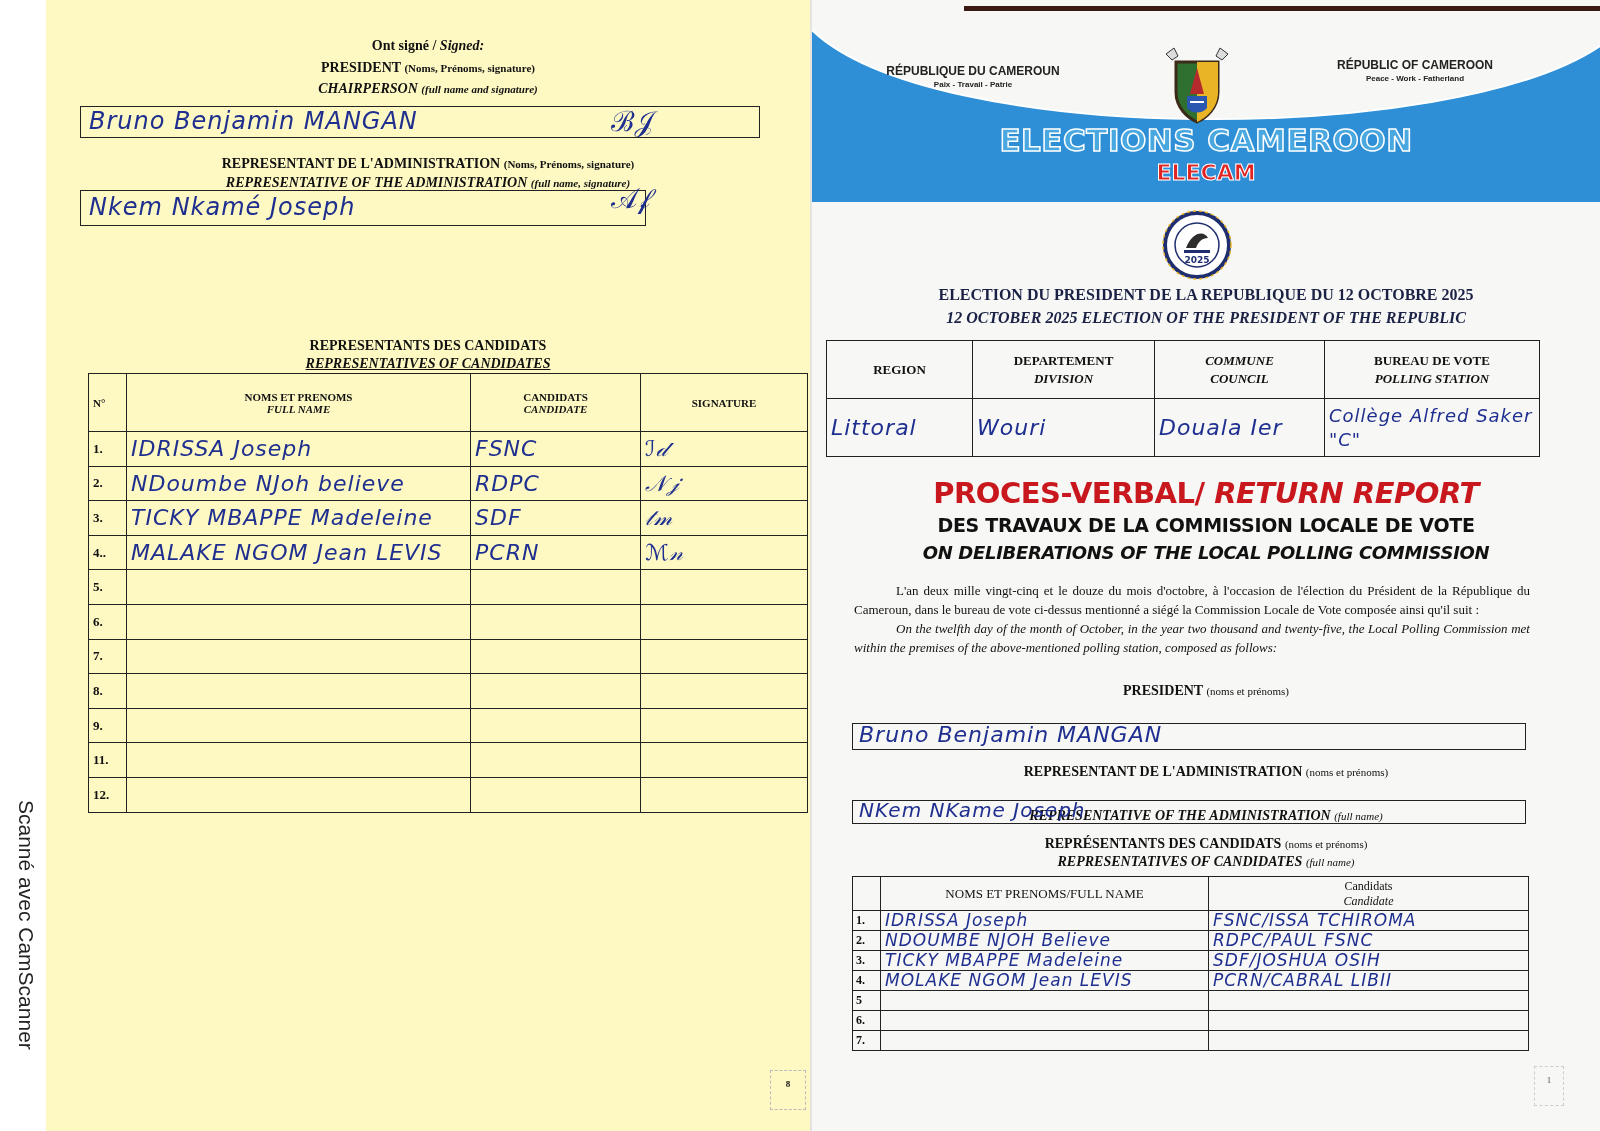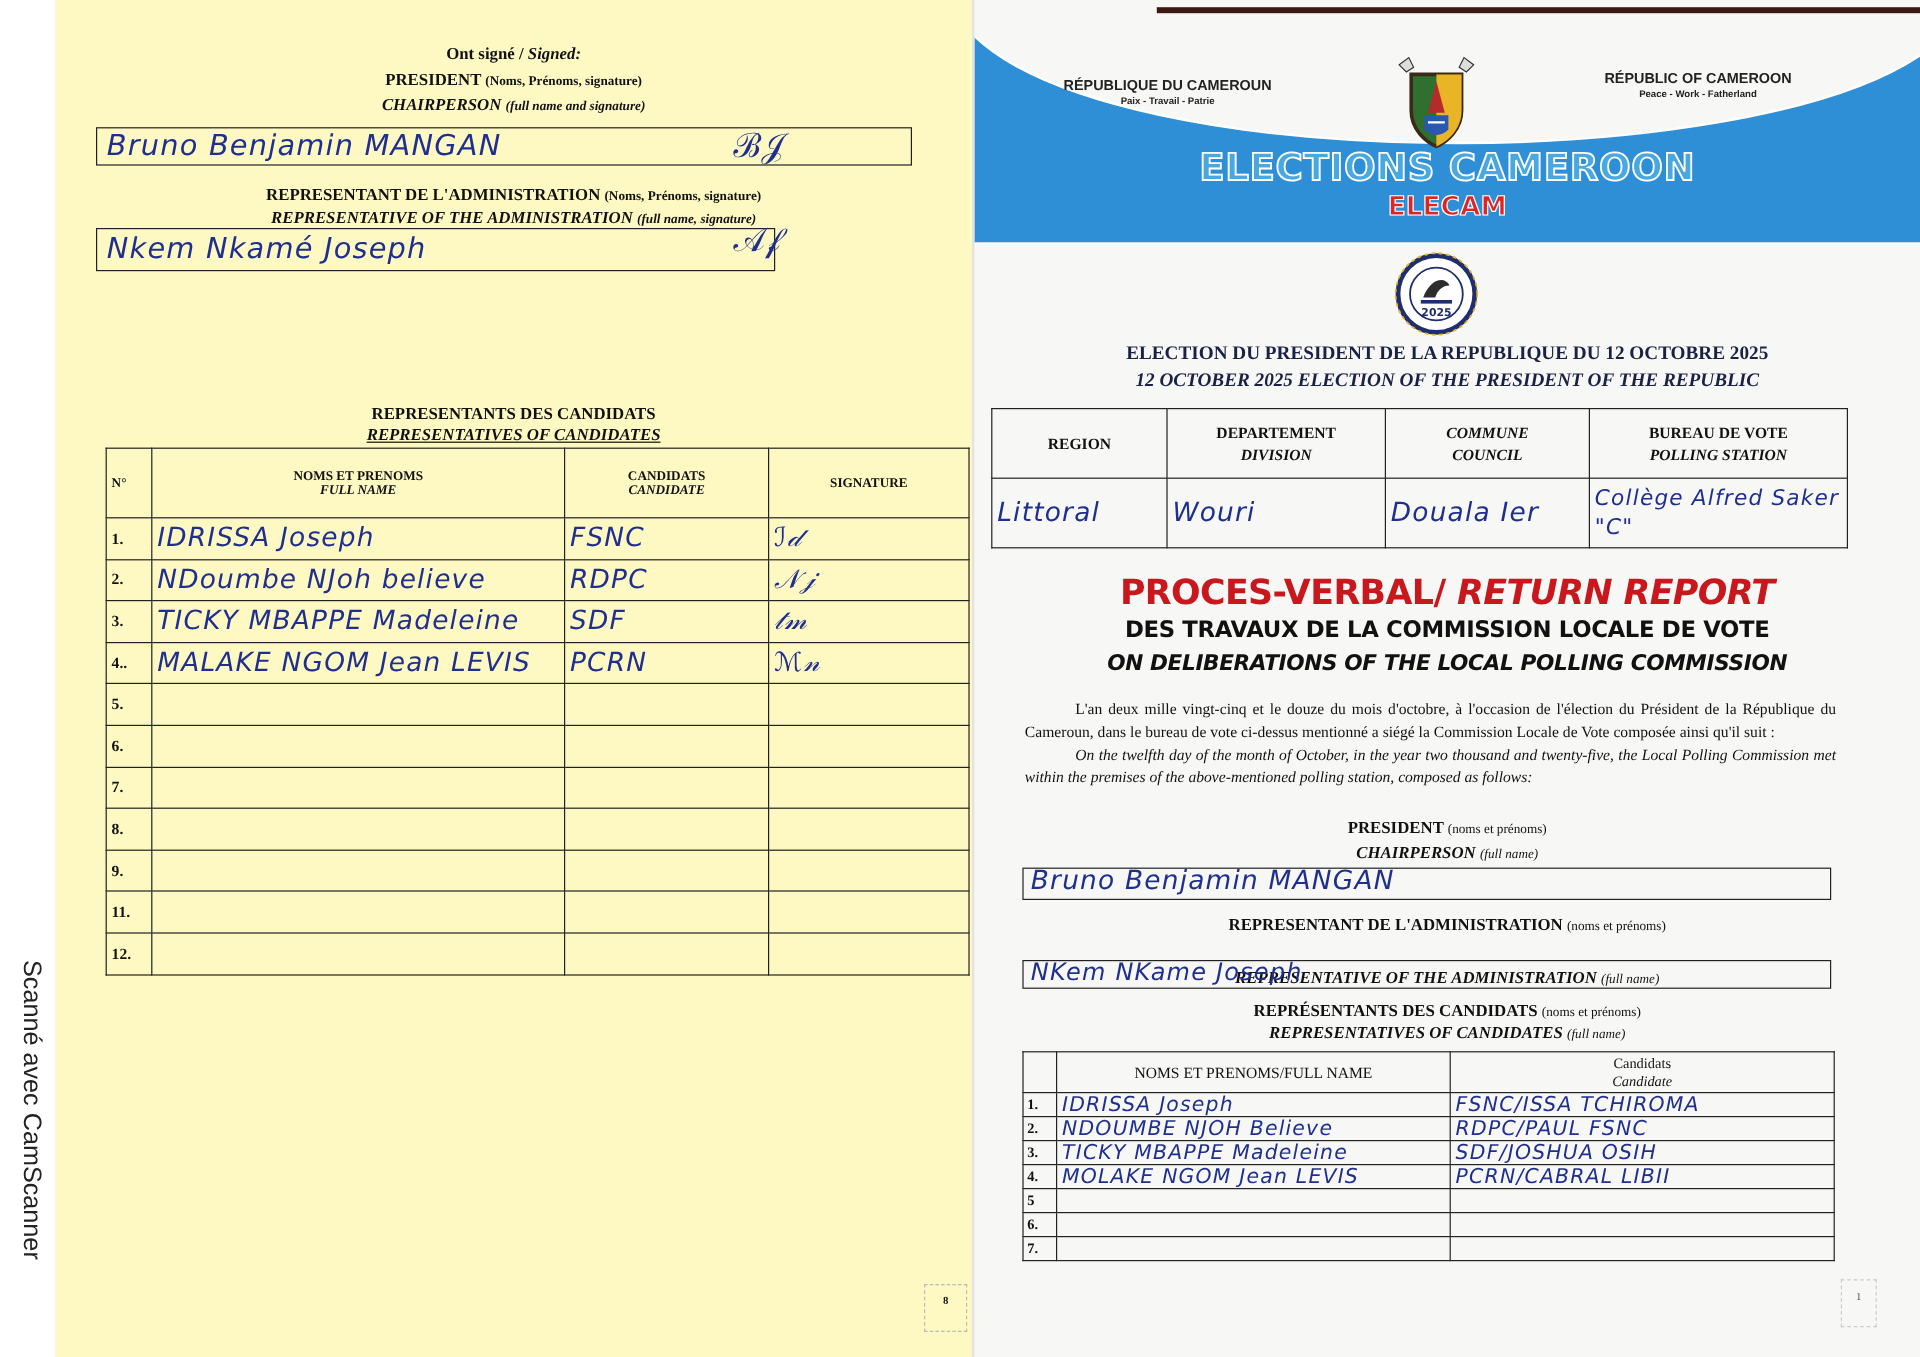--- a/index.html
+++ b/index.html
@@ -17,21 +17,21 @@
   .hand { font-family: "DejaVu Sans", sans-serif; color: #1f2f8f; font-style: italic; letter-spacing: 1px; }
 
   
   .c { text-align: center; }
   .signed-title { position: absolute; left: 0; width: 764px; top: 38px; font-size: 14px; font-weight: bold; }
   .signed-title i { font-weight: bold; }
   .lbl-line { position: absolute; left: 0; width: 764px; font-size: 14px; font-weight: bold; }
   .lbl-line .sm { font-size: 11px; }
   .name-box { position: absolute; border: 1.5px solid #222; height: 32px; }
   .name-box .hand { position: absolute; left: 8px; top: 0; font-size: 24px; white-space: nowrap; }
-  .name-box .sig { position: absolute; font-size: 28px; top: -6px; color: #1f2f8f; font-family: Liberation Serif, serif; }
+  .name-box .sig { position: absolute; font-size: 28px; top: -6px; color: #1f2f8f; font-family: Liberation Mono, monospace; }
 
   table.reps { position: absolute; left: 42px; top: 373px; width: 720px; border-collapse: collapse; }
   table.reps th, table.reps td { border: 1.5px solid #222; }
   table.reps th { height: 58px; font-size: 11px; font-weight: bold; font-family: "Liberation Serif", serif; }
   table.reps td { height: 34.6px; font-size: 13px; }
   table.reps td.no { font-weight: bold; padding-left: 4px; width: 38px; font-size: 13px; }
   table.reps td.cell { padding-left: 4px; white-space: nowrap; overflow: hidden; }
   table.reps td .hand { font-size: 22px; }
 
   
@@ -288,24 +288,20 @@
 
   <div class="intro">
     <p>L'an deux mille vingt-cinq et le douze du mois d'octobre, à l'occasion de l'élection du Président de la République du Cameroun, dans le bureau de vote ci-dessus mentionné a siégé la Commission Locale de Vote composée ainsi qu'il suit :</p>
     <p class="en">On the twelfth day of the month of October, in the year two thousand and twenty-five, the Local Polling Commission met within the premises of the above-mentioned polling station, composed as follows:</p>
   </div>
 
   <div class="r-lbl" style="top:683px;">
     <span>PRESIDENT</span>
     <span class="sm">(noms et prénoms)</span>
   </div>
-  <div class="r-lbl" style="top:704px;font-style:italic;">
-    <span>CHAIRPERSON</span>
-    <span class="sm" style="font-style:italic;">(full name)</span>
-  </div>
   <div class="r-box" style="top:723px;height:27px;">
     <span class="hand" style="top:-2px;font-size:22px;">Bruno Benjamin MANGAN</span>
   </div>
 
   <div class="r-lbl" style="top:764px;">
     <span>REPRESENTANT DE L'ADMINISTRATION</span>
     <span class="sm">(noms et prénoms)</span>
   </div>
   <div class="r-lbl" style="top:808px;font-style:italic;">
     <span>REPRESENTATIVE OF THE ADMINISTRATION</span>

